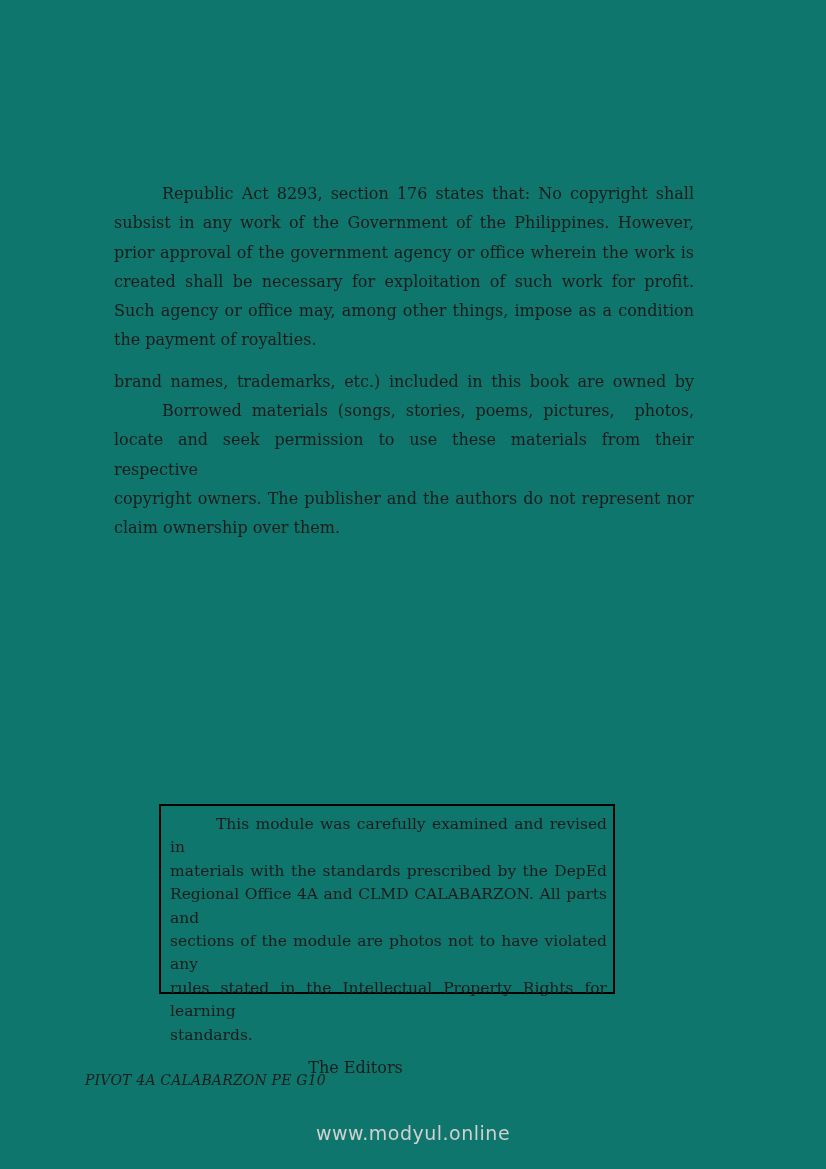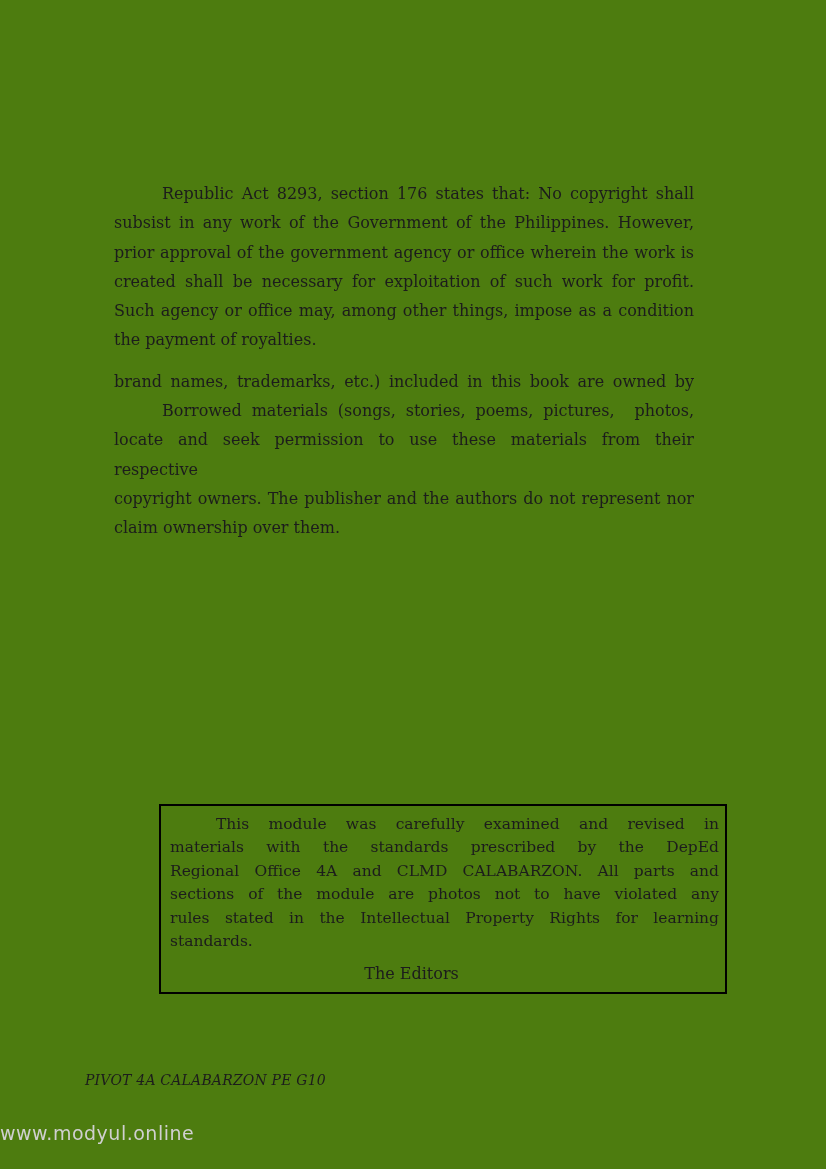--- a/index.html
+++ b/index.html
@@ -4,21 +4,21 @@
 <style>
   html, body {
     margin: 0;
     padding: 0;
     background: #ffffff;
   }
   .page {
     position: relative;
     width: 826px;
     height: 1169px;
-    background: #4d7c0f;
+    background: #0f766e;
     font-family: "DejaVu Serif", serif;
     color: #1c1c1c;
     overflow: hidden;
   }
   .body-text {
     position: absolute;
     left: 114px;
     top: 179px;
     width: 580px;
     font-size: 16px;
@@ -34,21 +34,21 @@
   .body-text .para .line.first {
     text-indent: 48px;
   }
   .para + .para {
     margin-top: 12px;
   }
   .notice-box {
     position: absolute;
     left: 159px;
     top: 804px;
-    width: 568px;
+    width: 456px;
     height: 190px;
     border: 2px solid #000000;
     box-sizing: border-box;
     padding: 7px 6px 6px 9px;
     font-size: 15.5px;
   }
   .notice-box .para .line {
     line-height: 23.4px;
   }
   .notice-box .para .line.first {
@@ -67,20 +67,21 @@
     top: 1072px;
     font-style: italic;
     font-size: 14px;
     letter-spacing: 0.2px;
   }
   .watermark {
     position: absolute;
     left: 0;
     top: 1122px;
     width: 100%;
+    text-align: center;
     font-family: "DejaVu Sans", sans-serif;
     font-size: 19px;
     color: #d0d0d0;
     letter-spacing: 0.5px;
   }
 </style>
 </head>
 <body>
 
 <div class="page">

